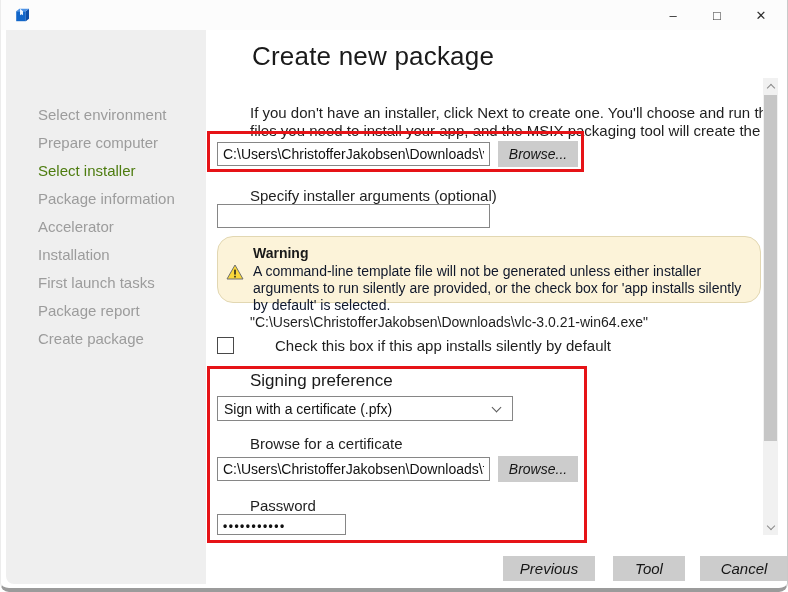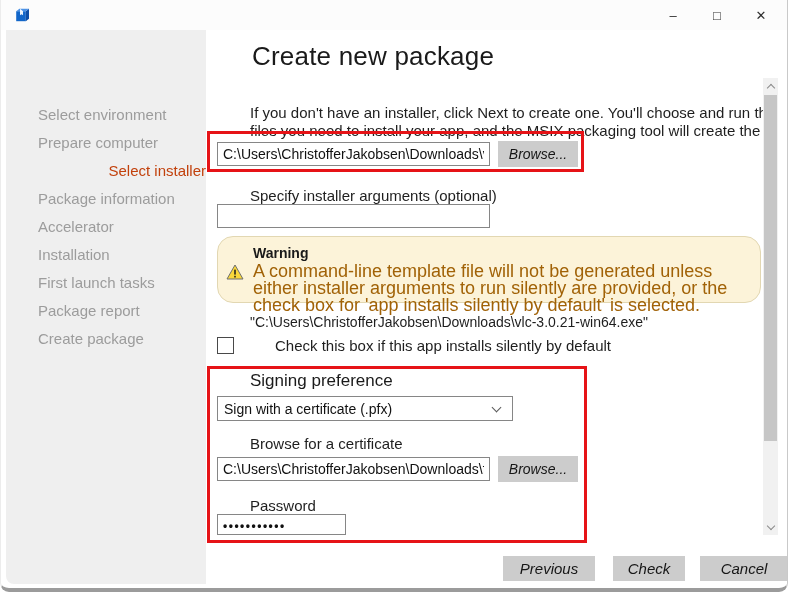--- a/index.html
+++ b/index.html
@@ -13,40 +13,40 @@
   .app-icon{position:absolute;left:13px;top:6px;width:17px;height:17px;}
   .app-title{position:absolute;left:38px;top:7px;font-size:13px;color:#4f4f4f;margin-top:48px;}
   .win-controls{position:absolute;right:4px;top:0;height:30px;display:flex;}
   .win-btn{width:44px;height:30px;display:flex;align-items:center;justify-content:center;
     font-size:13px;color:#2e2e2e;font-weight:300;}
   
   .sidebar{position:absolute;left:5px;top:30px;width:200px;height:554px;background:#efefef;
     border-bottom-left-radius:8px;}
   .nav{position:absolute;top:71px;left:0;width:100%;}
   .nav-item{height:28px;line-height:28px;padding-left:32px;font-size:15px;color:#9c9c9c;cursor:default;}
-  .nav-item.active{color:#c2410c;text-align:right;}
+  .nav-item.active{color:#4d7c0f;}
   
   .main{position:absolute;left:205px;top:30px;width:583px;height:554px;background:#fff;}
   .abs{position:absolute;margin-left:33px;}
   .h1{font-size:26px;font-weight:300;color:#1a1a1a;letter-spacing:.2px;}
   .h2{font-size:20px;font-weight:400;color:#1a1a1a;}
   .h3{font-size:17px;font-weight:500;color:#1a1a1a;}
   .body-txt{font-size:15px;color:#1e1e1e;line-height:18px;}
   .lbl{font-size:15px;color:#1e1e1e;}
   .small-txt{font-size:14px;color:#1e1e1e;}
   .tb{position:absolute;border:1px solid #868686;background:#fff;font-family:"Liberation Sans",sans-serif;
     font-size:14px;color:#111;padding:2px 5px;outline:none;}
   .btn{position:absolute;background:#cccccc;border:none;font-family:"Liberation Sans",sans-serif;
     font-size:14px;color:#161616;text-align:center;cursor:pointer;padding:0;font-style:italic;}
   .footer-btn{font-size:15px;}
   
   .warnbox{position:absolute;background:var(--warning_bg,#fcf3d9);border:1px solid var(--warning_border,#e2d7b2);
     border-radius:16px;}
   .warn-title{position:absolute;left:35px;top:8px;font-size:14px;font-weight:700;color:#191919;}
-  .warn-msg{position:absolute;left:35px;top:26px;width:498px;font-size:18px;line-height:17px;color:#a16207;}
+  .warn-msg{position:absolute;left:35px;top:26px;width:498px;font-size:14px;line-height:17px;color:#0f172a;}
   .warn-icon{position:absolute;left:8px;top:27px;}
   
   .chk{position:absolute;width:17px;height:17px;border:1px solid #494949;background:#fff;}
   
   .dd{position:absolute;border:1px solid #868686;background:#fff;display:flex;align-items:center;}
   .dd-text{font-size:14px;color:#111;padding-left:6px;flex:1;}
   .chev{display:inline-block;width:7px;height:7px;border-right:1.4px solid #5a5a5a;border-bottom:1.4px solid #5a5a5a;}
   .chev-down{transform:rotate(45deg);margin-right:12px;margin-top:-3px;}
   
   .scrollbar{position:absolute;left:762px;top:78px;width:15px;height:457px;background:#f1f1f1;}
@@ -127,21 +127,21 @@
     </div>
 
     <div class="abs lbl" style="left:11px;top:405px;">Browse for a certificate</div>
     <input class="tb" style="left: 11px; top: 427px; width: 273px; height: 24px;" type="text" value="C:\Users\ChristofferJakobsen\Downloads\fellowmin">
     <button class="btn" style="left:292px;top:426px;width:80px;height:26px;">Browse...</button>
 
     <div class="abs lbl" style="left:11px;top:467px;">Password</div>
     <input class="tb" style="left: 11px; top: 484px; width: 129px; height: 21px; font-size: 12px; font-weight: 700; letter-spacing: 1.5px; padding-top: 4px;" type="text" value="•••••••••••">
 
     <button class="btn footer-btn" style="left:297px;top:526px;width:92px;height:25px;">Previous</button>
-    <button class="btn footer-btn" style="left:407px;top:526px;width:72px;height:25px;">Check</button>
+    <button class="btn footer-btn" style="left:407px;top:526px;width:72px;height:25px;">Tool</button>
     <button class="btn footer-btn" style="left:494px;top:526px;width:88px;height:25px;">Cancel</button>
   </div>
 
   <div class="scrollbar">
     <div class="scroll-arrow" style="top:0;">
         <span class="chev chev-up"></span>
       </div>
     <div class="scroll-thumb"></div>
     <div class="scroll-arrow down">
         <span class="chev"></span>

